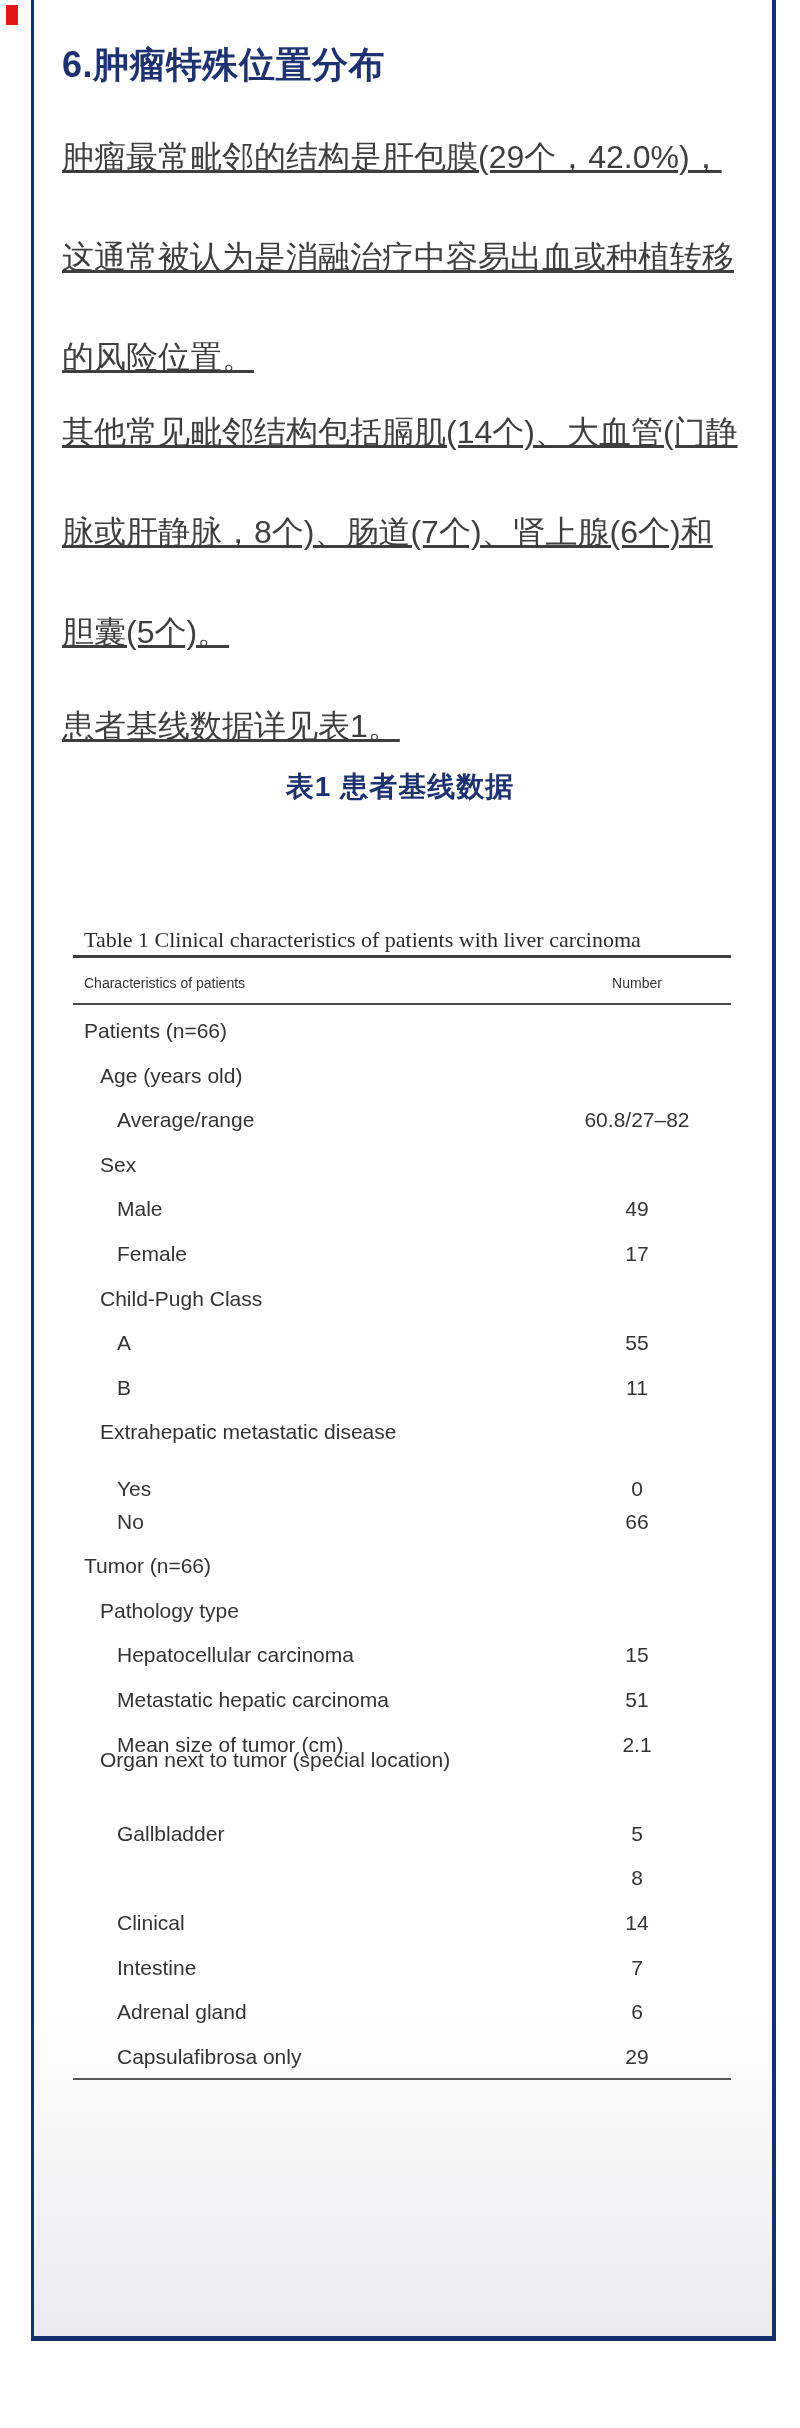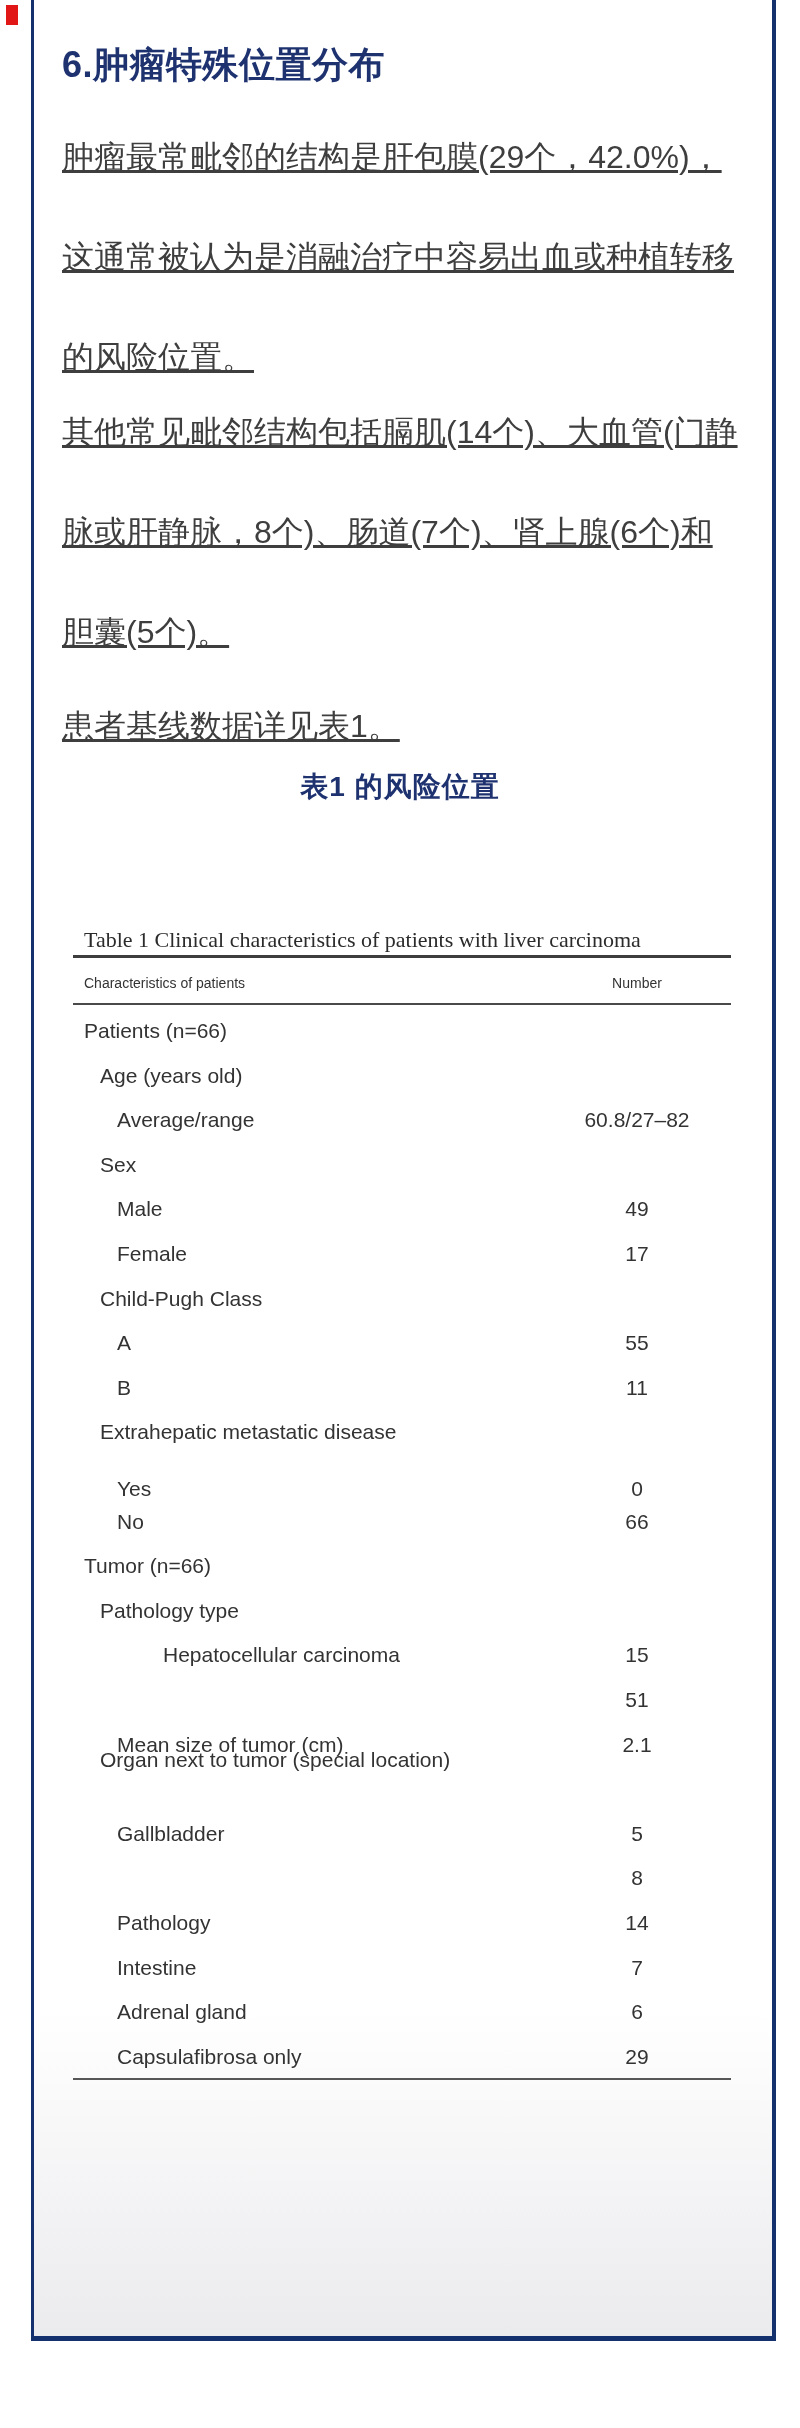--- a/index.html
+++ b/index.html
@@ -77,21 +77,21 @@
   </div>
 <div class="para" id="para-1">
     <div class="line">其他常见毗邻结构包括膈肌(14个)、大血管(门静</div>
     <div class="line">脉或肝静脉，8个)、肠道(7个)、肾上腺(6个)和</div>
     <div class="line">胆囊(5个)。</div>
   </div>
 <div class="para" id="para-2">
     <div class="line">患者基线数据详见表1。</div>
   </div>
 
-<div class="tbl-caption">表1 的风险位置</div>
+<div class="tbl-caption">表1 患者基线数据</div>
 
 <div class="jtable">
   <div class="jt-title"><b>Table 1</b><span> Clinical characteristics of patients with liver carcinoma</span></div>
   <div class="jt-rule1"></div>
   <div class="jt-head">
     <span class="h-label">Characteristics of patients</span>
     <span class="h-num">Number</span>
   </div>
   <div class="jt-rule2"></div>
   <div class="jt-rows">
@@ -138,42 +138,43 @@
         <span class="r-label" style="left: 44px;">No</span>
         <span class="r-value">66</span>
       </div>
       <div class="jt-row" style="top: 618.2px;">
         <span class="r-label" style="left: 11px;">Tumor (n=66)</span>
       </div>
       <div class="jt-row" style="top: 662.8px;">
         <span class="r-label" style="left: 27px;">Pathology type</span>
       </div>
       <div class="jt-row" style="top: 707.4px;">
-        <span class="r-label" style="left: 44px; margin-left: 46px;">Hepatocellular carcinoma</span>
+        <span class="r-label" style="left: 44px;">Hepatocellular carcinoma</span>
         <span class="r-value">15</span>
       </div>
       <div class="jt-row" style="top: 752px;">
+        <span class="r-label" style="left: 44px;">Metastatic hepatic carcinoma</span>
         <span class="r-value">51</span>
       </div>
       <div class="jt-row" style="top: 796.6px;">
         <span class="r-label" style="left: 44px;">Mean size of tumor (cm)</span>
         <span class="r-value">2.1</span>
       </div>
       <div class="jt-row" style="top: 812px; text-align: right;">
         <span class="r-label" style="left: 27px;">Organ next to tumor (special location)</span>
       </div>
       <div class="jt-row" style="top: 885.8px;">
         <span class="r-label" style="left: 44px;">Gallbladder</span>
         <span class="r-value">5</span>
       </div>
       <div class="jt-row" style="top: 930.4px;">
         <span class="r-value">8</span>
       </div>
       <div class="jt-row" style="top: 975px;">
-        <span class="r-label" style="left: 44px;">Pathology</span>
+        <span class="r-label" style="left: 44px;">Clinical</span>
         <span class="r-value">14</span>
       </div>
       <div class="jt-row" style="top: 1019.6px;">
         <span class="r-label" style="left: 44px;">Intestine</span>
         <span class="r-value">7</span>
       </div>
       <div class="jt-row" style="top: 1064.2px;">
         <span class="r-label" style="left: 44px;">Adrenal gland</span>
         <span class="r-value">6</span>
       </div>

